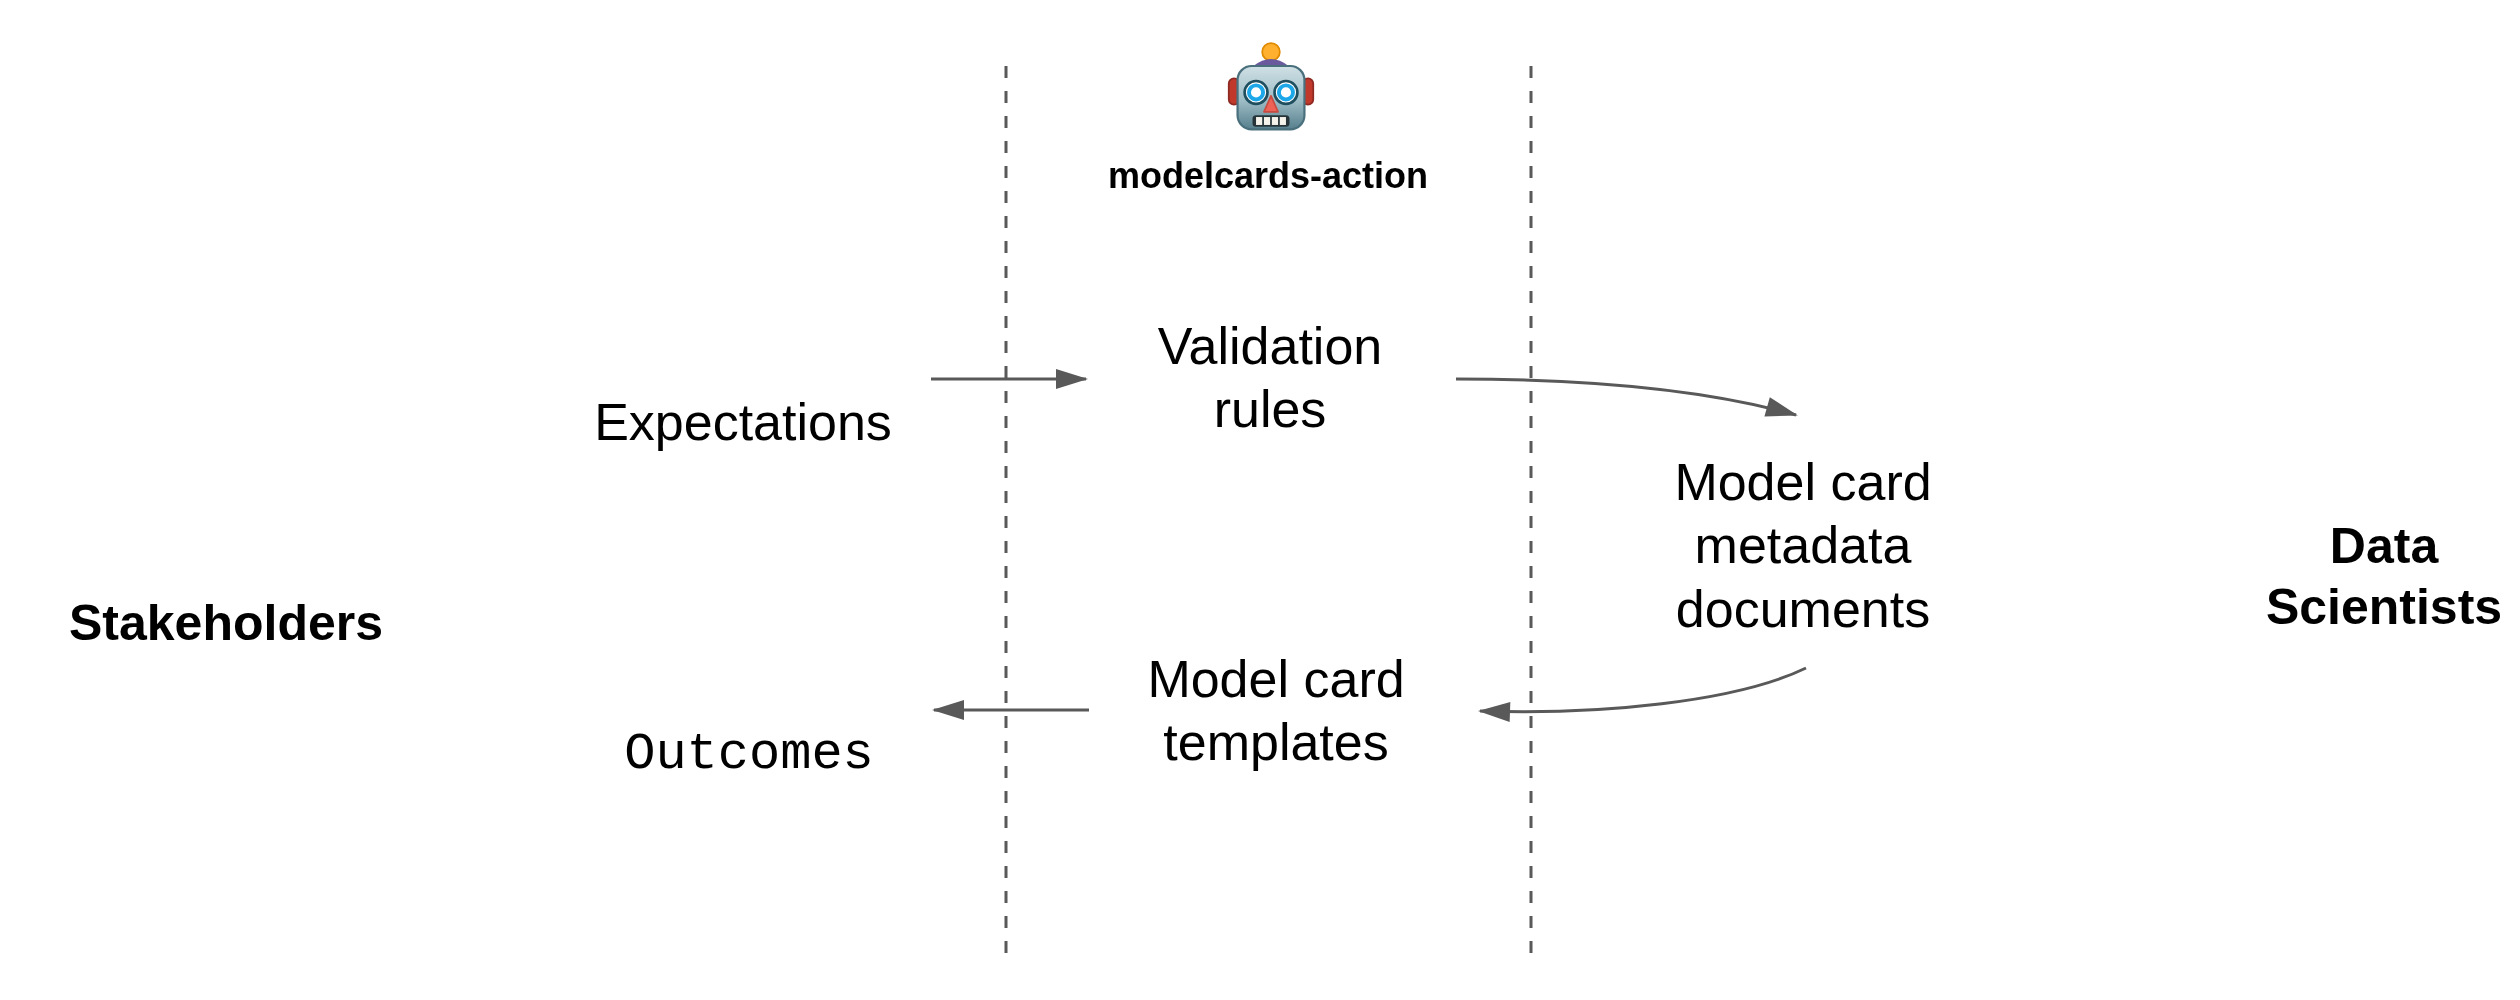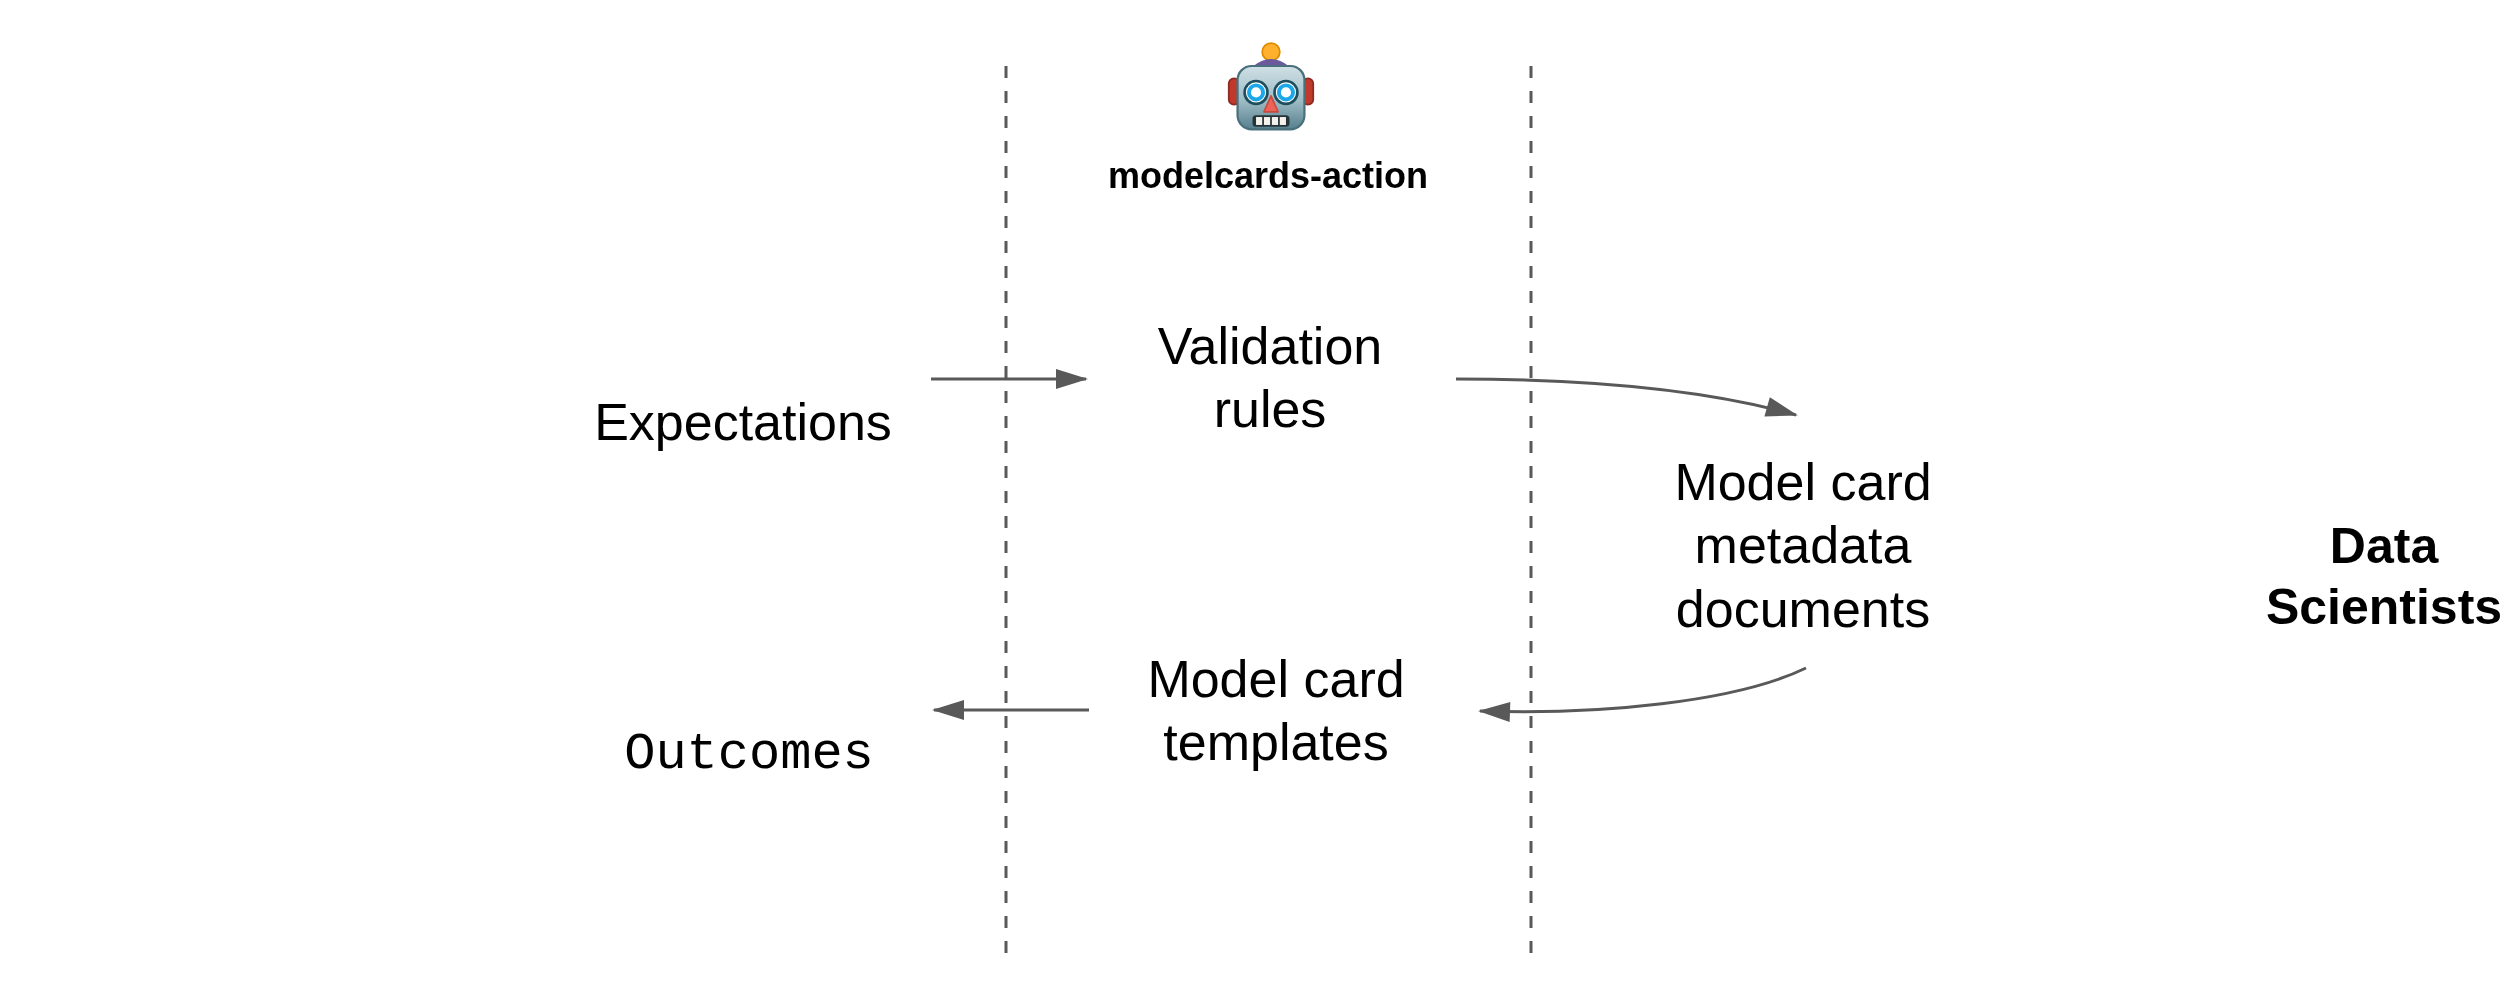--- a/index.html
+++ b/index.html
@@ -86,20 +86,21 @@
       <rect x="29" y="84" width="42" height="13" rx="4" fill="#26343a"></rect>
       <rect x="33" y="86" width="7" height="9" fill="#f4f2ea"></rect>
       <rect x="42" y="86" width="7" height="9" fill="#f4f2ea"></rect>
       <rect x="51" y="86" width="7" height="9" fill="#f4f2ea"></rect>
       <rect x="60" y="86" width="7" height="9" fill="#f4f2ea"></rect>
     </svg>
   </div>
 
   <div class="label agent-title" style="left:1268px; top:176px;">modelcards-action</div>
 
+  <div class="label actor nowrap" style="left:226px; top:579px;">Stakeholders</div>
   <div class="label actor" style="left:2347px; top:577px;margin-left:37px;">Data
 Scientists</div>
 
   <div class="label node nowrap" style="left:743px; top:379px;">Expectations</div>
   <div class="label node" style="left:1270px; top:378px;">Validation
 rules</div>
   <div class="label node" style="left:1803px; top:546px;">Model card
 metadata
 documents</div>
   <div class="label node" style="left:1276px; top:711px;">Model card

